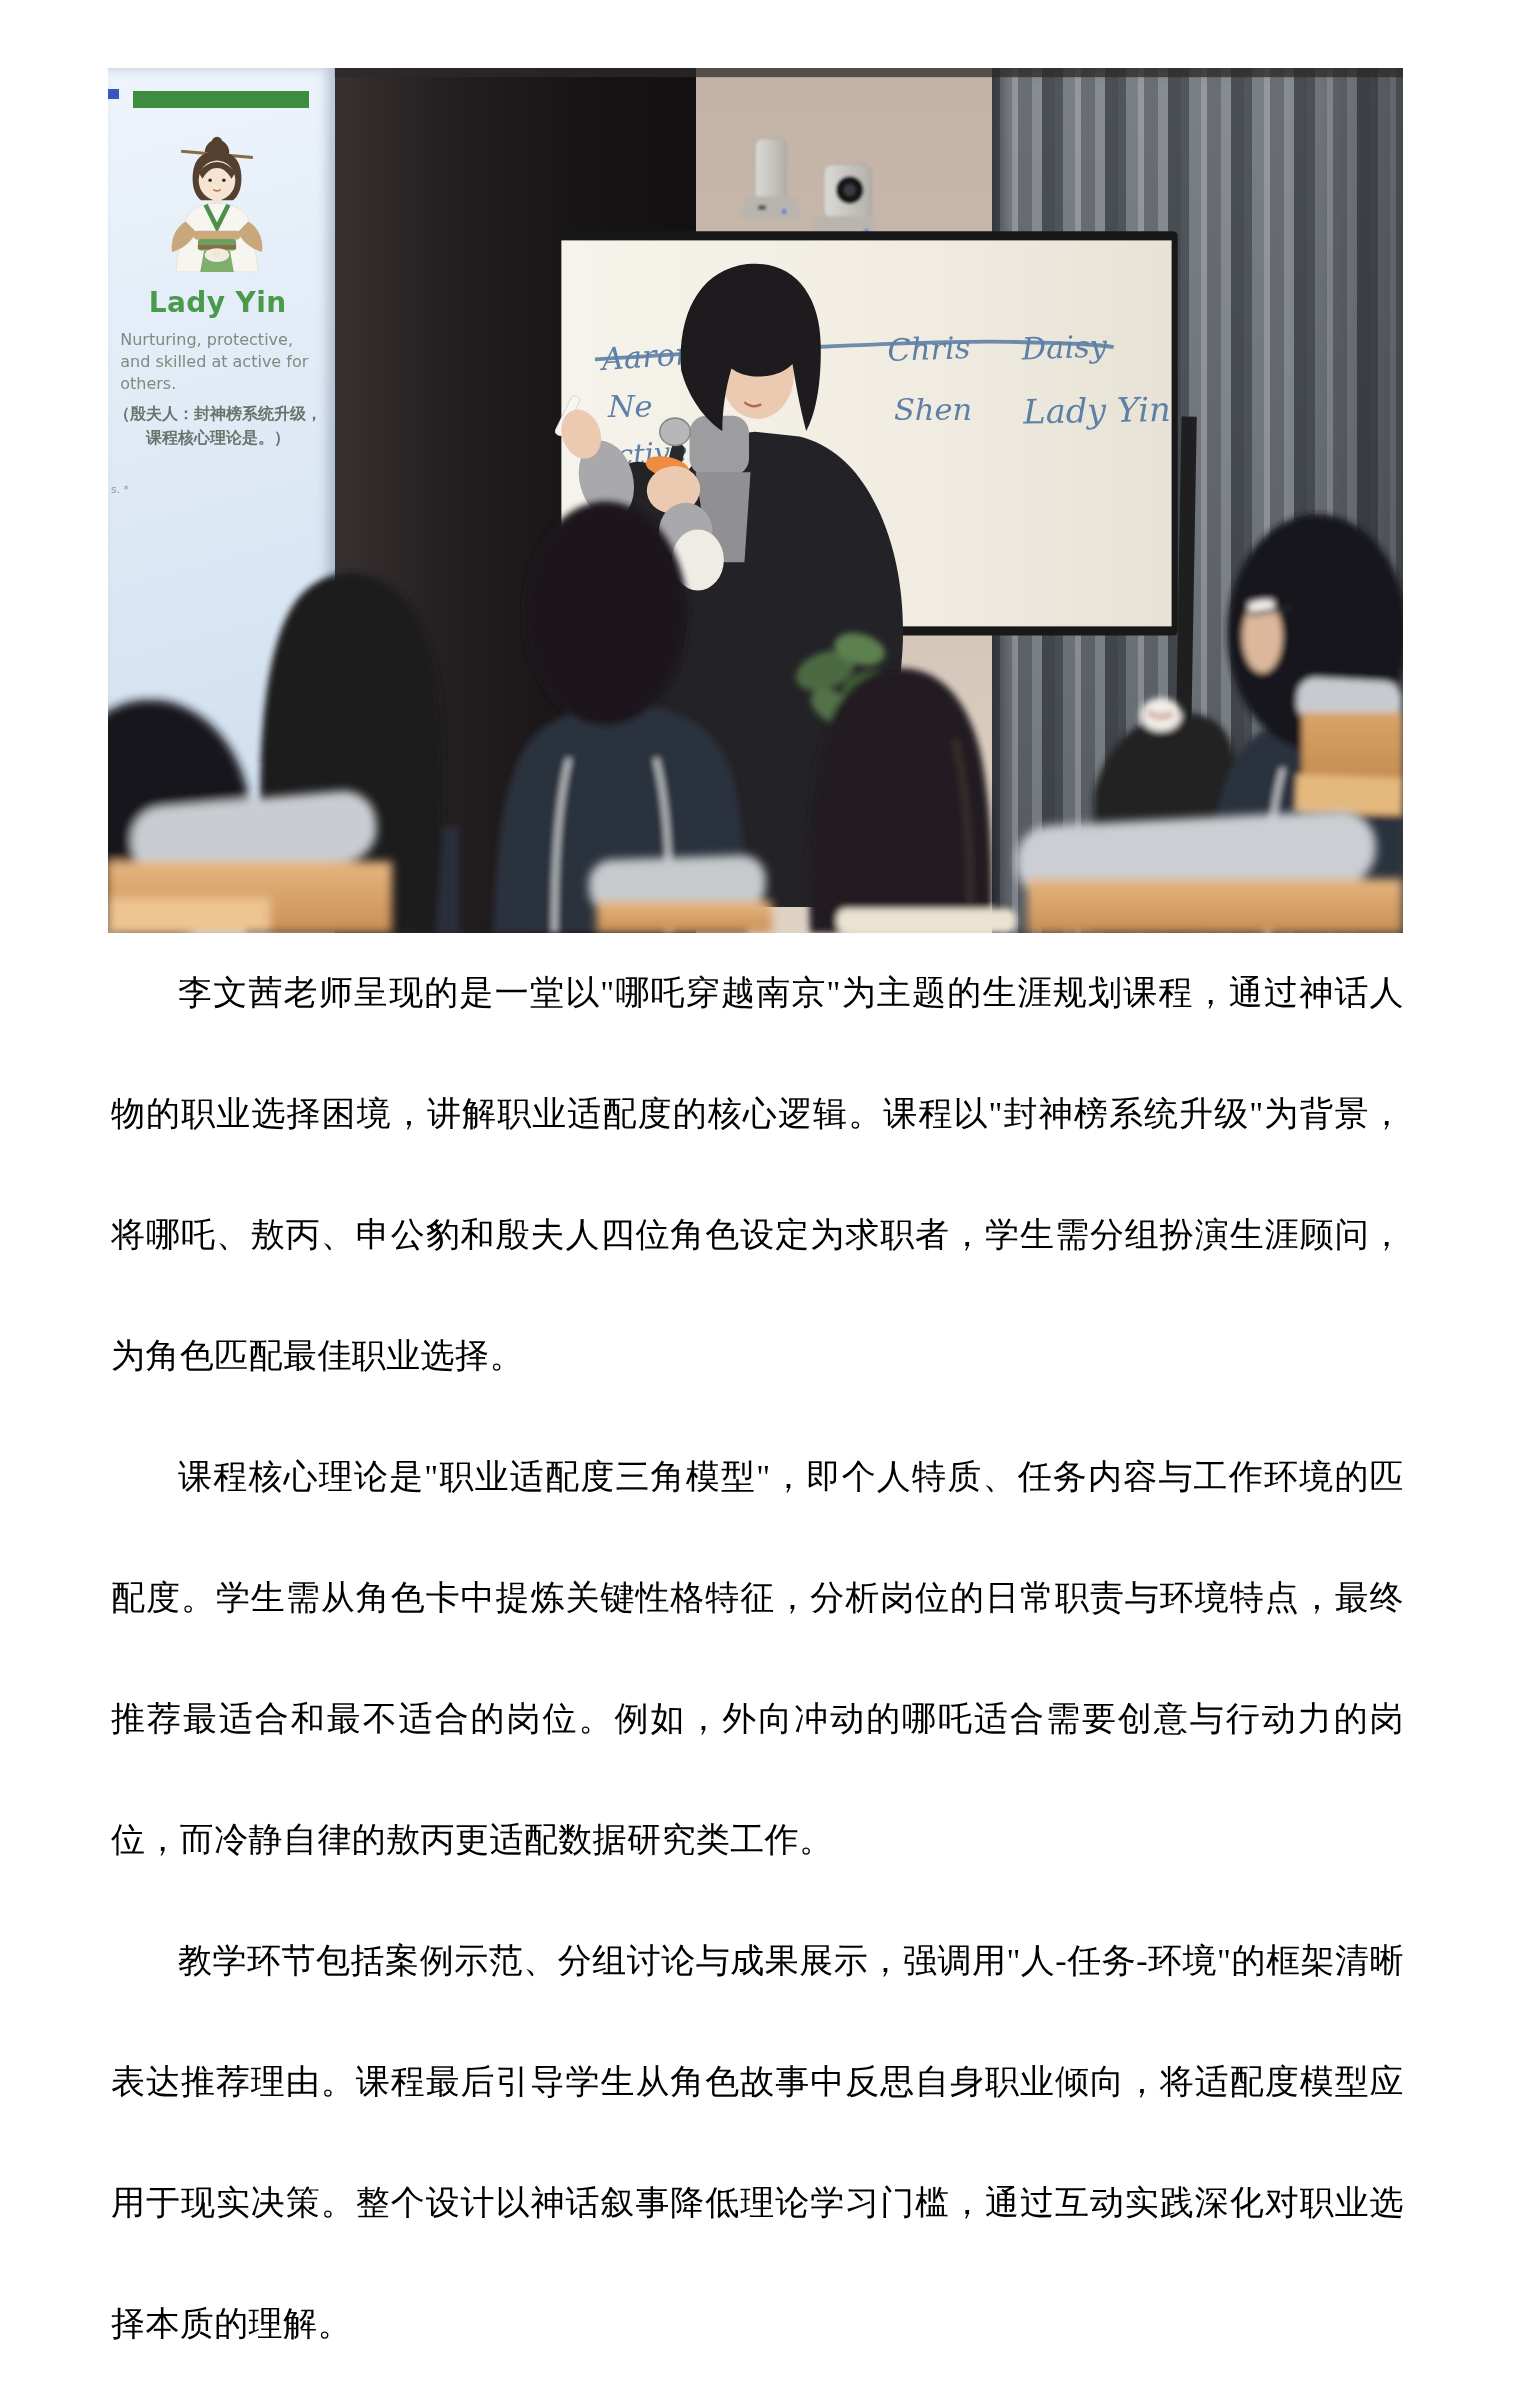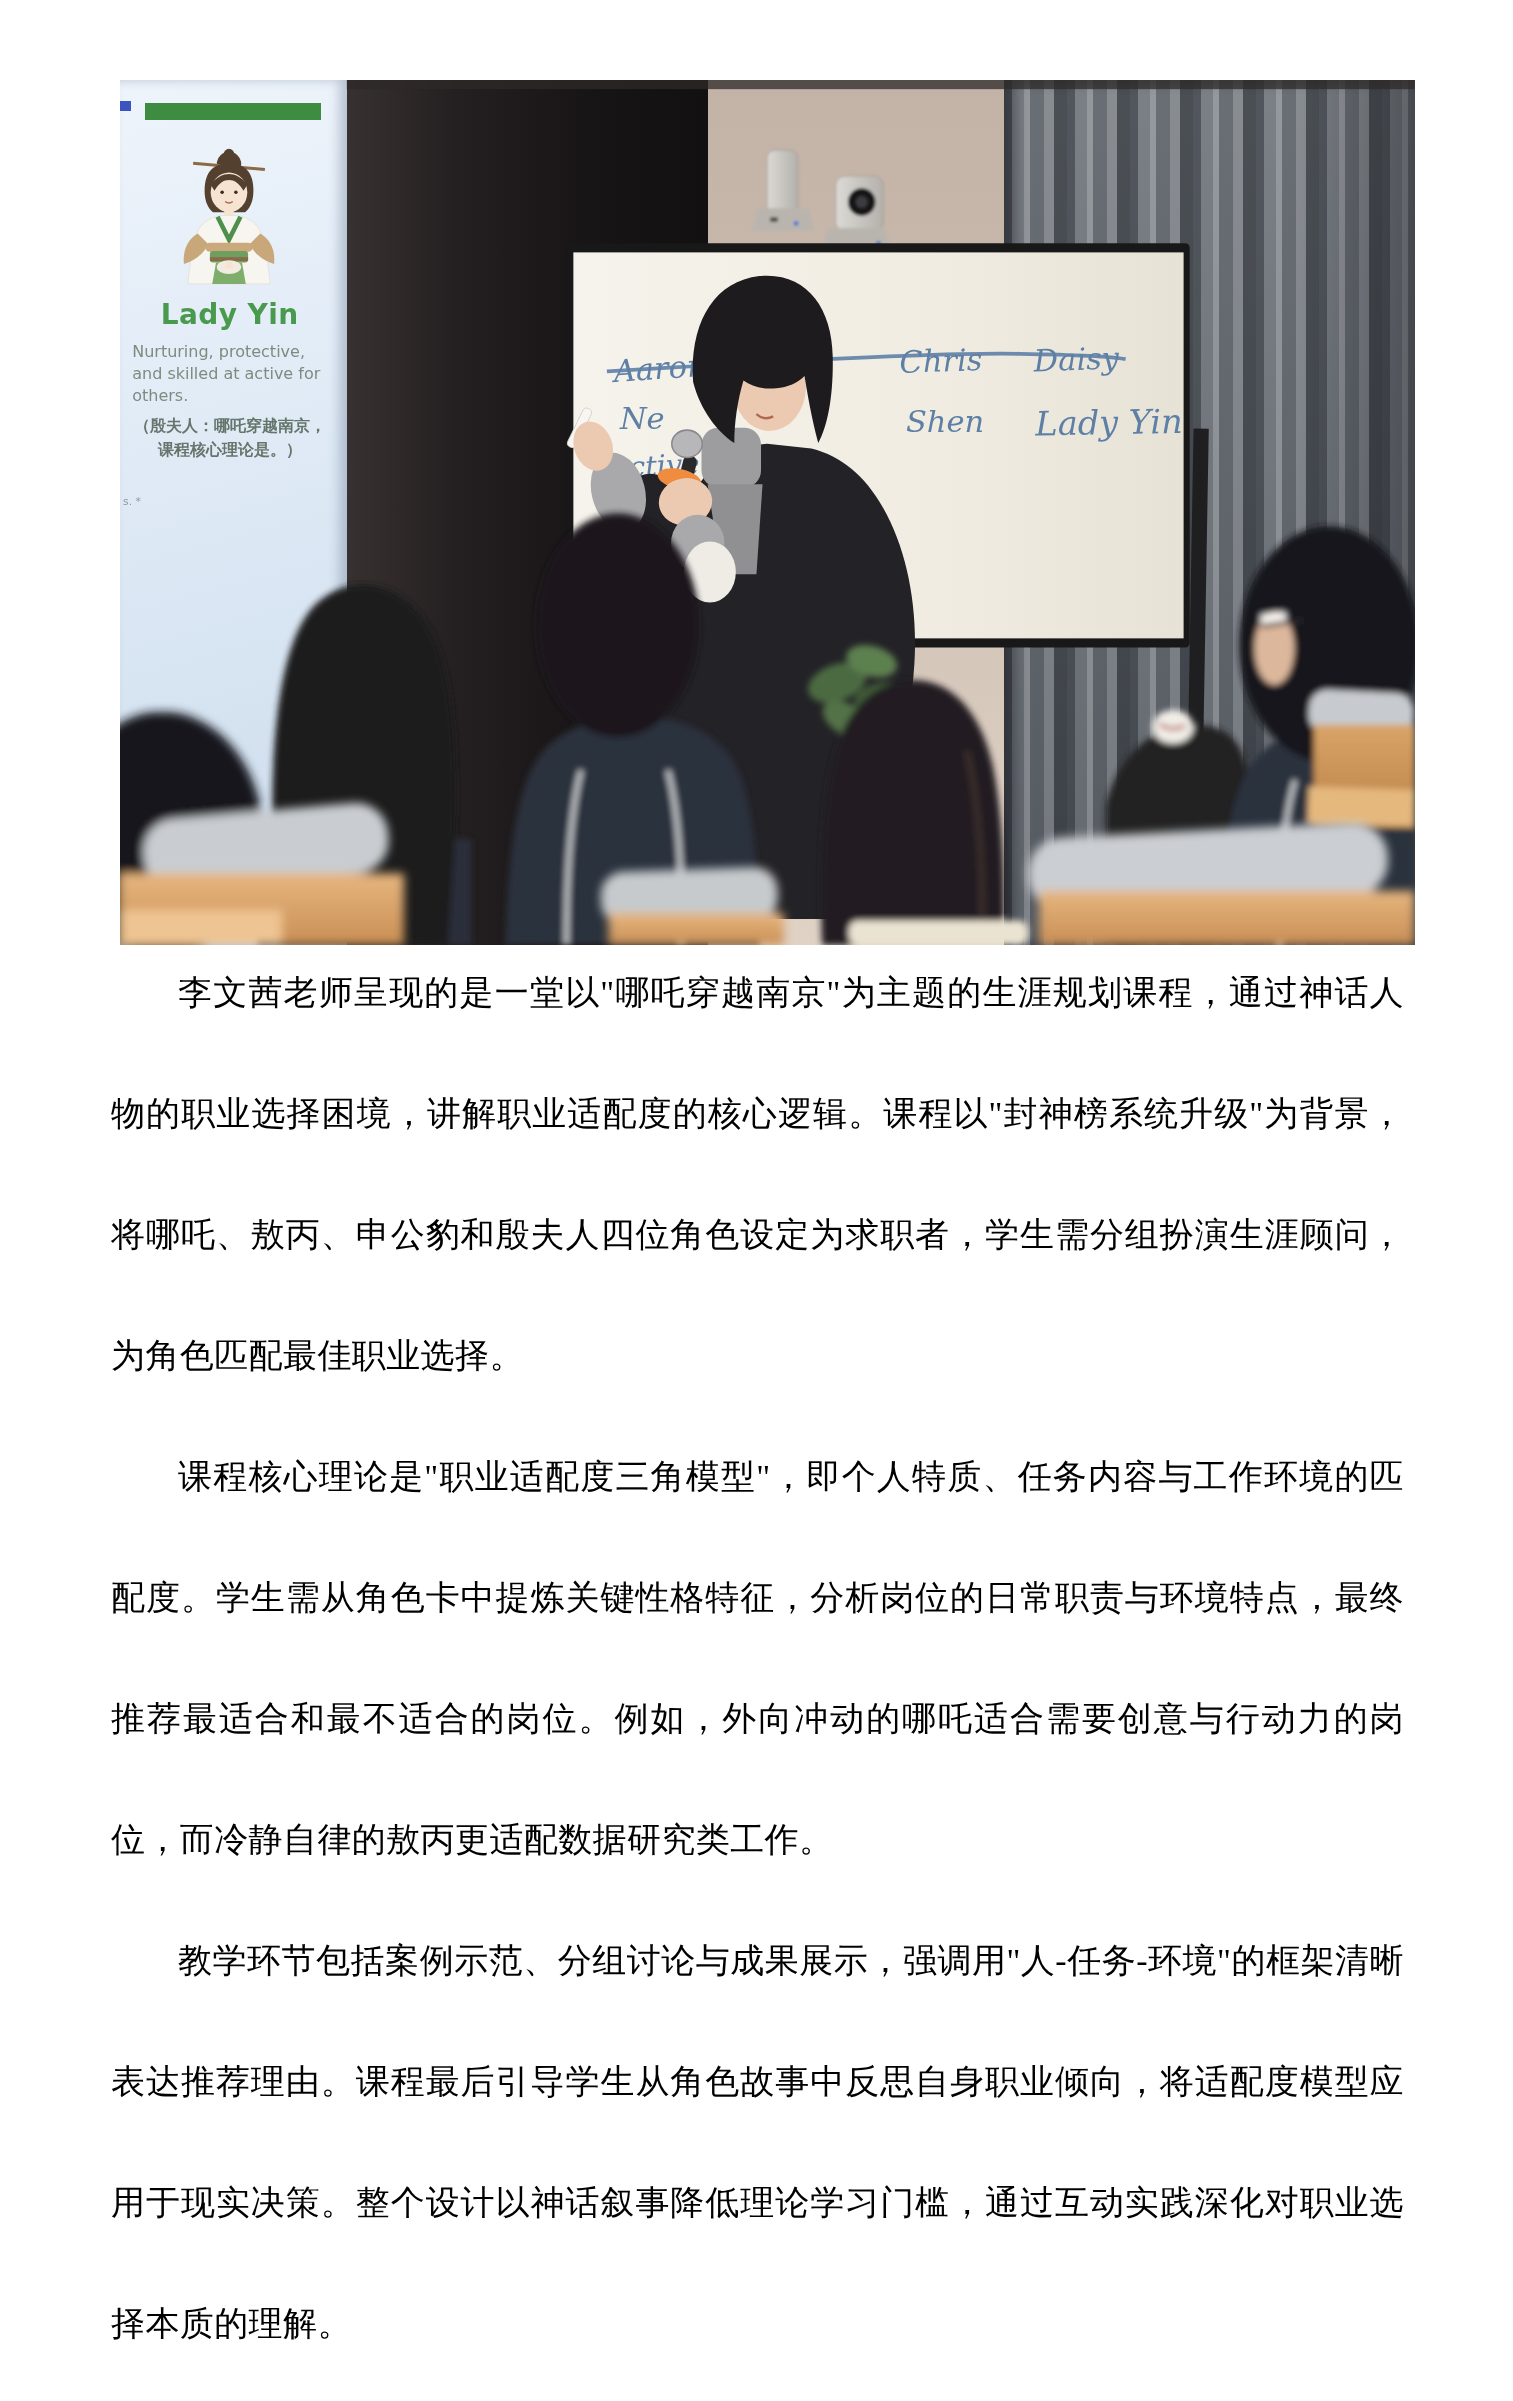--- a/index.html
+++ b/index.html
@@ -2,21 +2,21 @@
 <html lang="zh" style="font-size:12.2px"><head>
 <meta charset="utf-8">
 <style>
   html,body{margin:0;padding:0;}
   body{
     width:1514px;height:2401px;position:relative;background:#ffffff;
     font-family:"Liberation Serif","DejaVu Serif",serif;
   }
   .photo{
     position:absolute;left:108px;top:68px;width:1295px;height:865px;
-    margin:12px;overflow:hidden;background:#1d1a1b;
+    margin:0;overflow:hidden;background:#1d1a1b;
   }
   .photo > div{position:absolute;top:0;height:865px;}
   
   .screen{
     left:0;width:227px;
     background:linear-gradient(165deg,#eef4fb 0%,#e2ecf7 35%,#d4e2f0 75%,#c8d8ea 100%);
     box-shadow:inset -7.6px 0 10.7px rgba(70,90,120,.30);
   }
   .chip{position:absolute;left:0;top:21.4px;width:11.4px;height:9.2px;background:#3a55c0;}
   .greenbar{position:absolute;left:25px;top:23px;width:176px;height:17px;background:#3e8c40;}
@@ -89,21 +89,21 @@
         <ellipse cx="77" cy="160" rx="16" ry="9" fill="#f1ece2"></ellipse>
         <circle cx="77" cy="158" r="5" fill="#f6e3d2"></circle>
       </svg>
       <h3 class="slide-title">Lady Yin</h3>
       <div class="slide-desc">
         <div>Nurturing, protective,</div>
         <div>and skilled at active for</div>
         <div>others.</div>
       </div>
       <div class="slide-desc-zh">
-        <div>（殷夫人：哪吒穿越南京，</div>
+        <div>（殷夫人：封神榜系统升级，</div>
         <div>课程核心理论是。）</div>
       </div>
       <div class="slide-footnote">s. *</div>
     </div>
 
     <div class="column"></div>
     <div class="wall"></div>
     <div class="curtain"></div>
     <div class="curtain-dark"></div>
 

